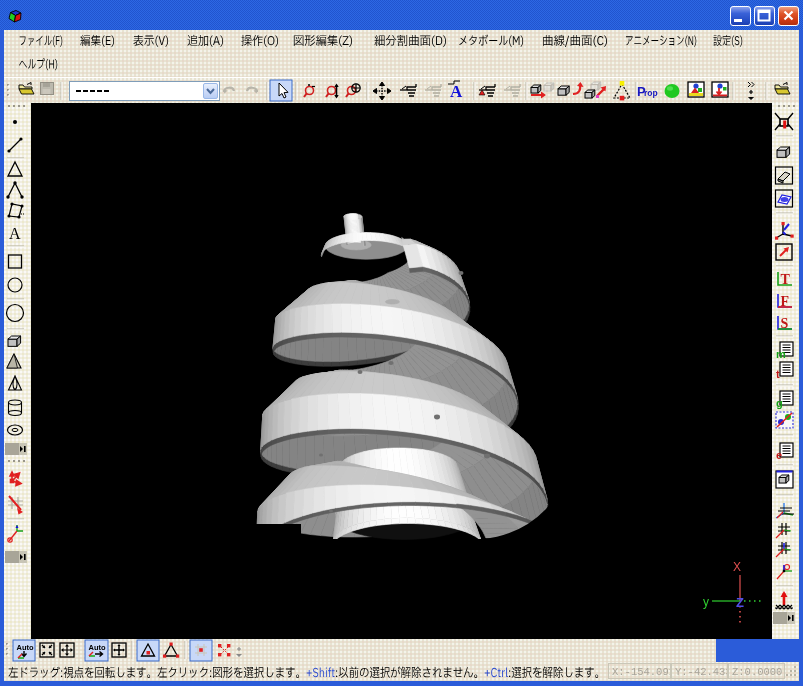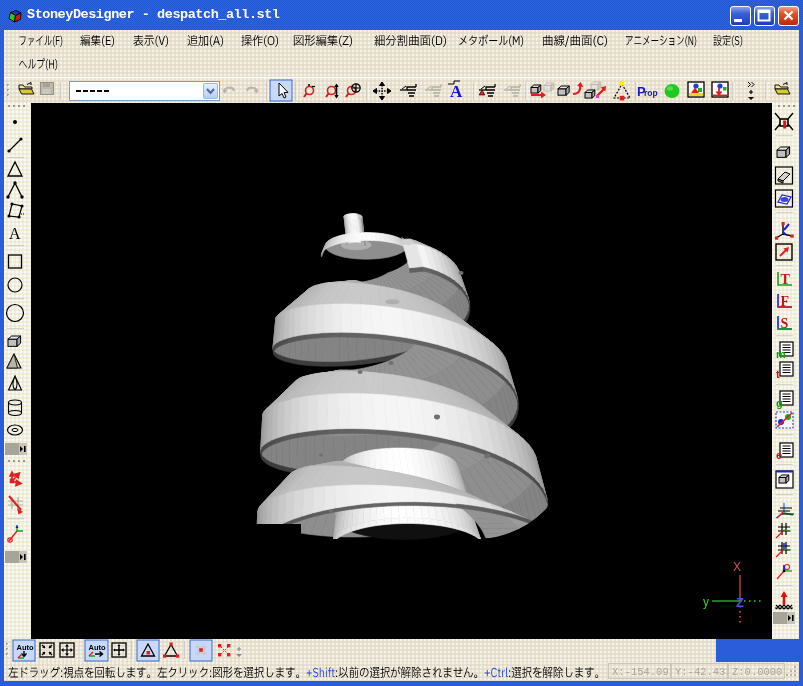--- a/index.html
+++ b/index.html
@@ -36,21 +36,20 @@
  overflow:hidden;white-space:nowrap;}
 </style></head>
 <body>
 <div id="win">
  <div id="title">
    <svg style="position:absolute;left:8px;top:9px" width="14" height="14" viewBox="0 0 14 14">
      <polygon points="2.5,3.5 8,1.5 13,4 7.5,6.5" fill="#2233cc" stroke="#000" stroke-width="0.9"></polygon>
      <polygon points="2.5,3.5 7.5,6.5 6.5,13 1,9.5" fill="#22cc22" stroke="#000" stroke-width="0.9"></polygon>
      <polygon points="7.5,6.5 13,4 12.5,10.5 6.5,13" fill="#dd1111" stroke="#000" stroke-width="0.9"></polygon>
    </svg>
-   <div class="txt">StoneyDesigner - despatch_all.stl</div>
    <div class="wbtn" id="bmin"><svg width="19" height="18">
           <rect x="3" y="12" width="8" height="3" fill="#fff"></rect>
         </svg></div>
    <div class="wbtn" id="bmax"><svg width="19" height="18">
           <rect x="3.5" y="3.5" width="11" height="10" fill="none" stroke="#fff" stroke-width="2"></rect>
           <rect x="3" y="3" width="12" height="3" fill="#fff"></rect>
         </svg></div>
    <div class="wbtn" id="bclose"><svg width="19" height="18">
           <path d="M5.5 4.5 L13.5 12.5 M13.5 4.5 L5.5 12.5" stroke="#fff" stroke-width="2.2"></path>
         </svg></div>

